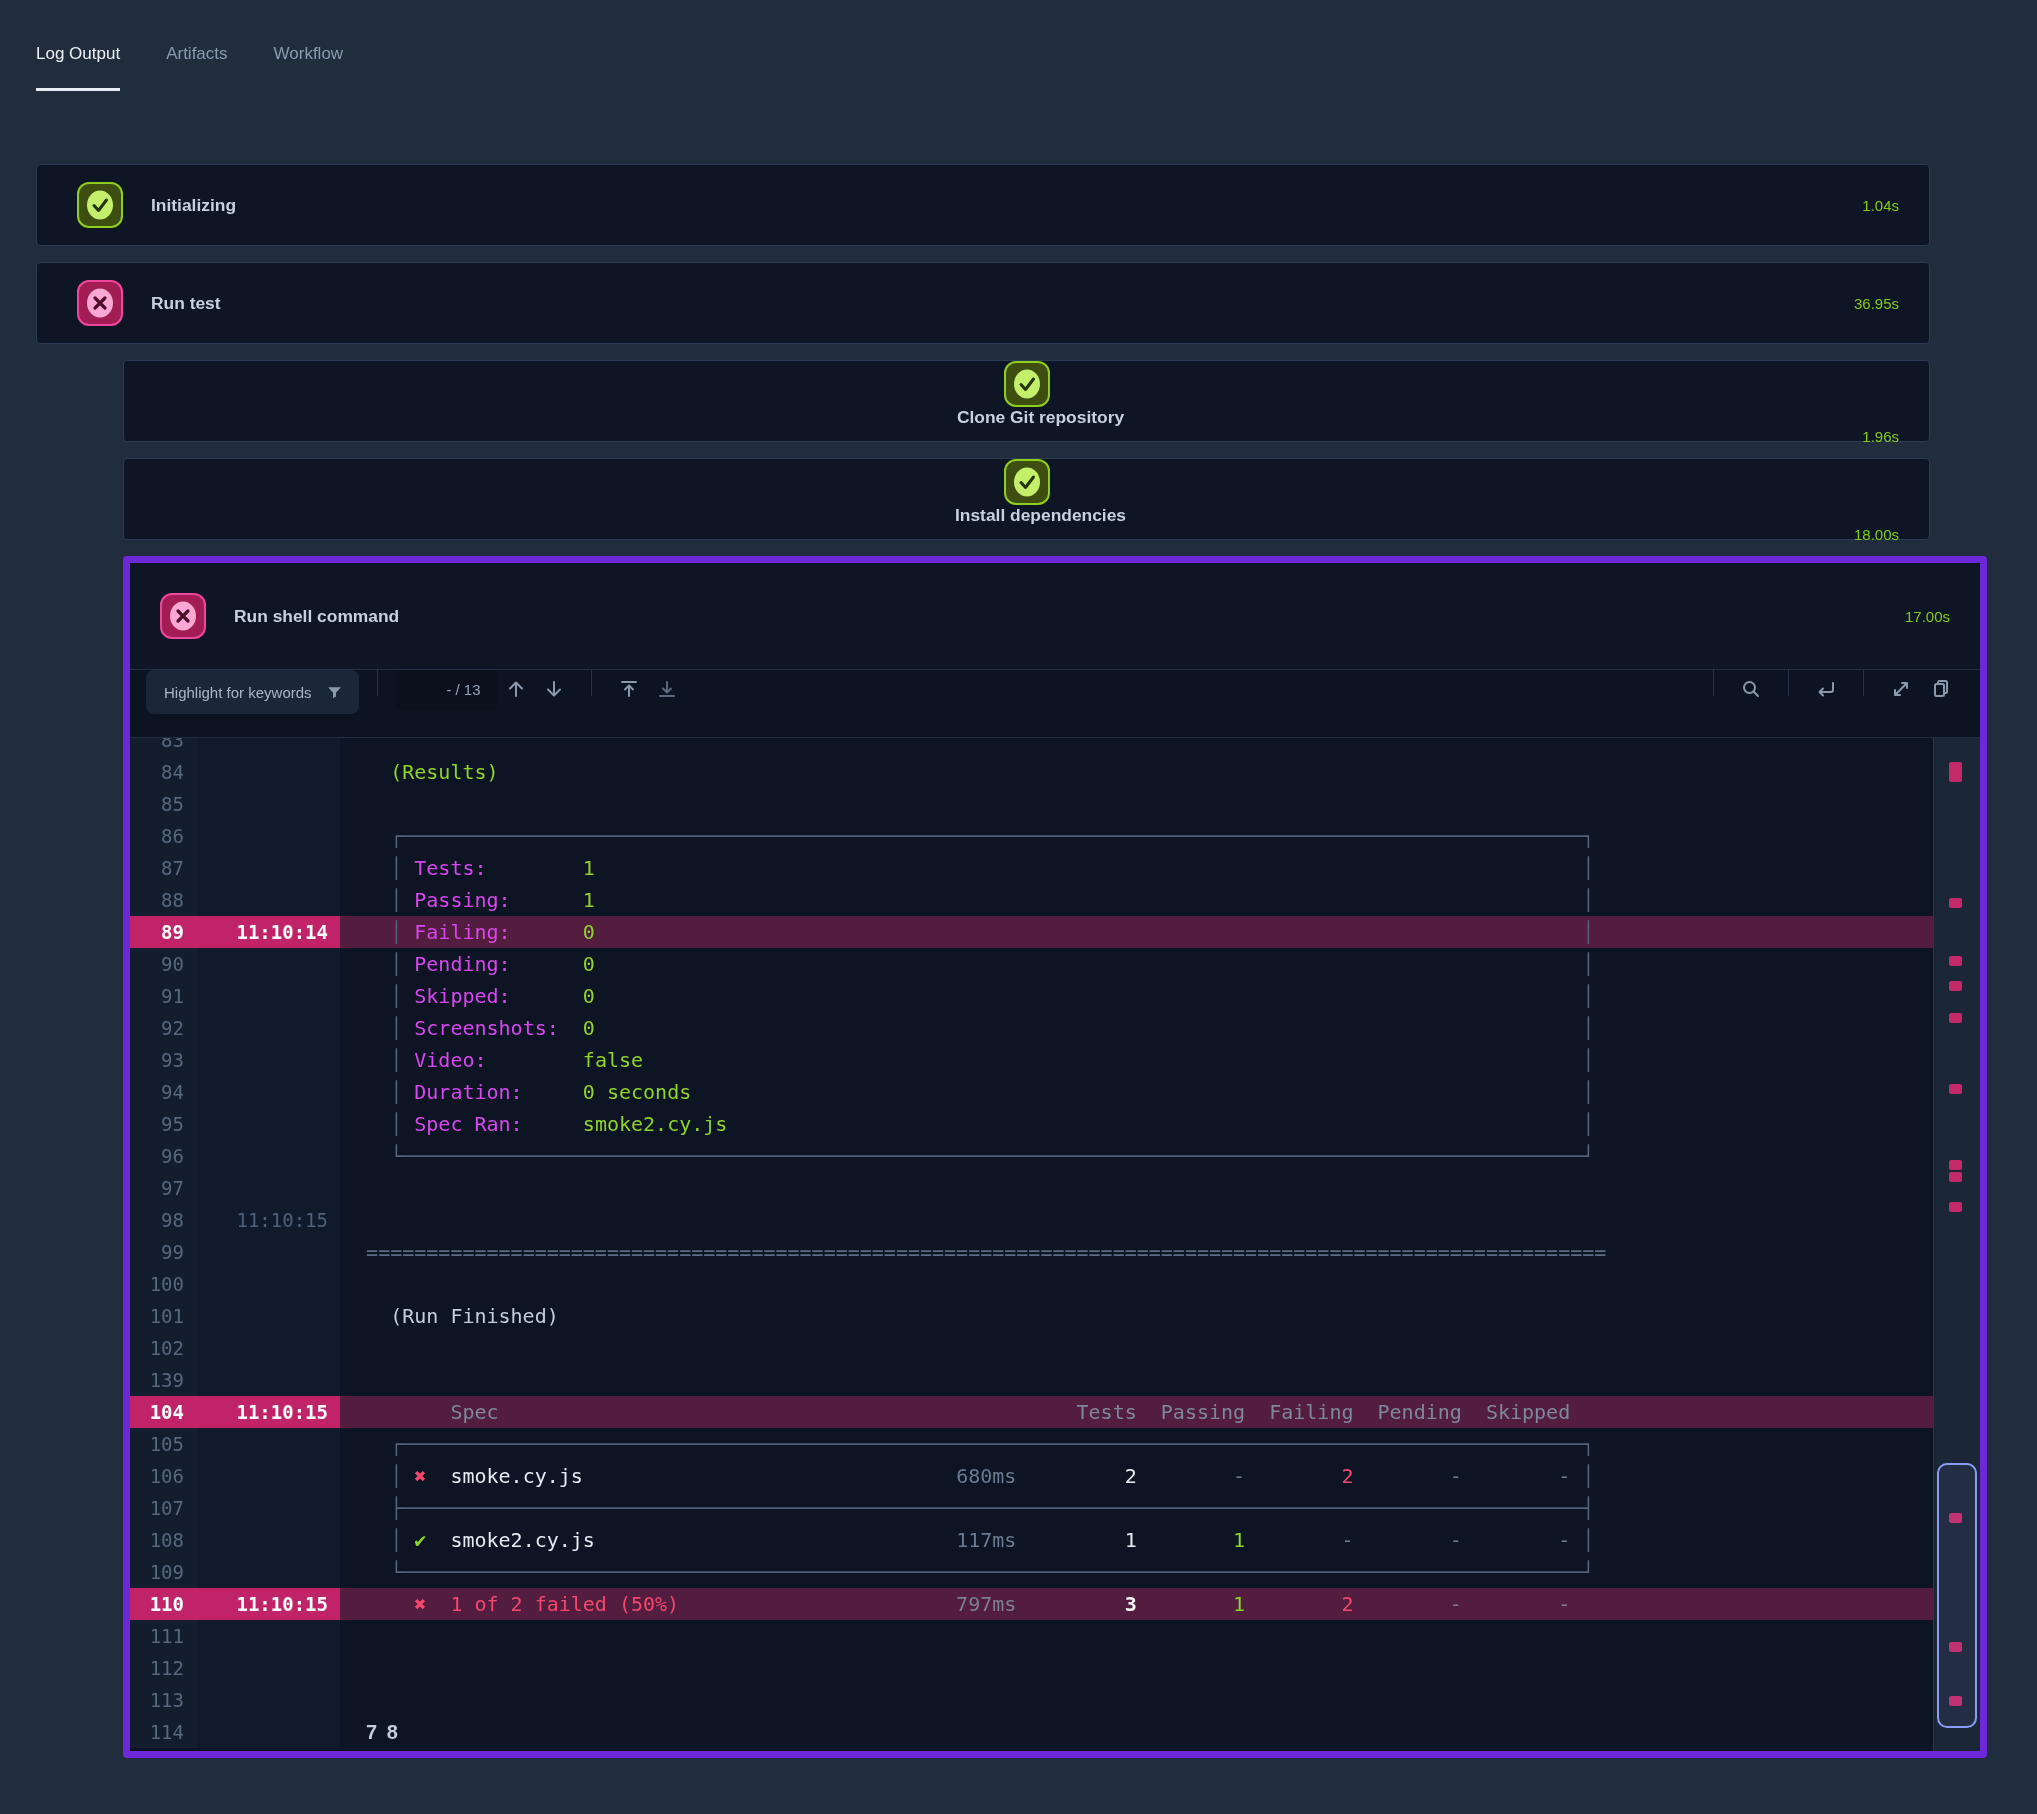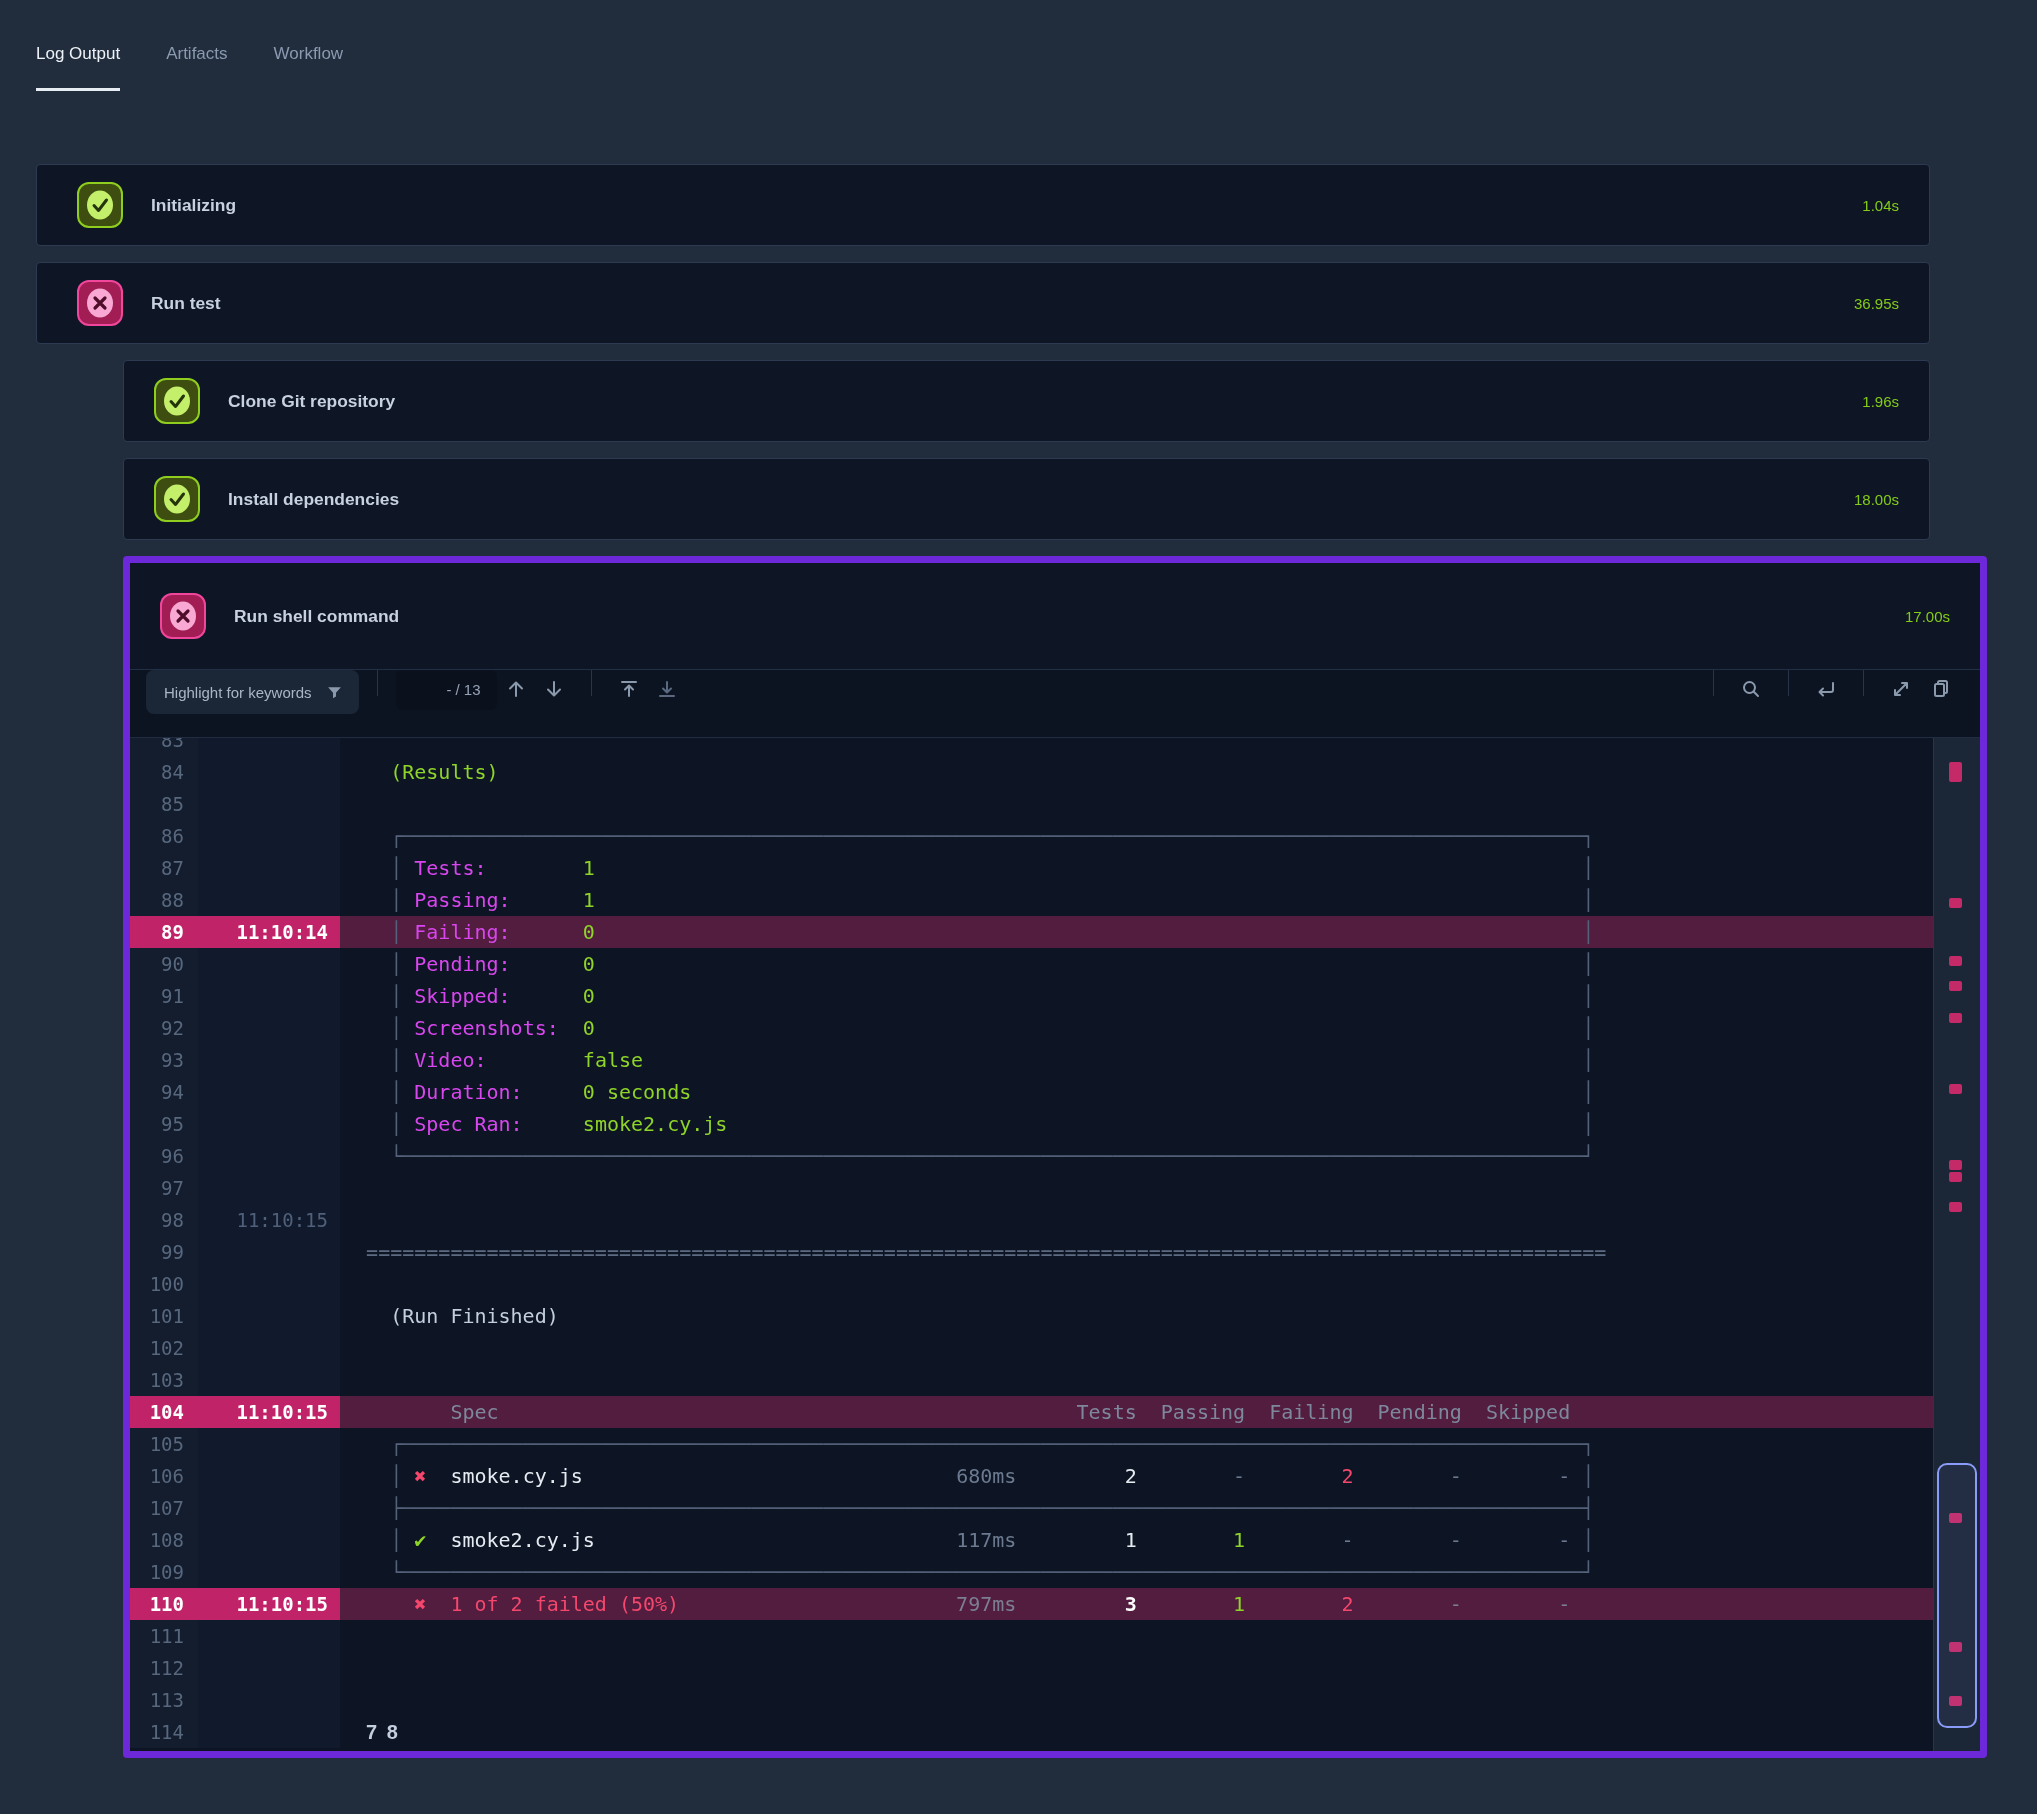--- a/index.html
+++ b/index.html
@@ -7,21 +7,21 @@
         font-family:"Liberation Sans",sans-serif;color:#c6d0de;}
   
   .tabs{display:flex;gap:46px;padding:44px 36px 0 36px;}
   .tab{font-size:17px;font-weight:400;color:#8a9ab0;padding-bottom:24px;cursor:pointer;}
   .tab.active{color:#eef2f7;border-bottom:3px solid #e8edf4;}
   
   .steps{padding:0 36px;margin-top:73px;width:1966px;box-sizing:border-box;}
   .steprow{display:flex;align-items:center;height:82px;box-sizing:border-box;
            background:#0e1626;border:1px solid #2d3b52;border-radius:4px;
            padding:0 30px 0 40px;margin-bottom:16px;}
-  .steprow.nested{margin-left:87px;padding-left:30px;}
+  .steprow.nested{margin-left:87px;padding-left:30px;flex-direction:column;}
   .sticon{width:46px;height:46px;border-radius:12px;box-sizing:border-box;border:2px solid;
           display:flex;align-items:center;justify-content:center;flex:none;}
   .sticon.ok{background:#3d4e10;border-color:#8fce1f;}
   .sticon.fail{background:#a11d53;border-color:#f0469c;}
   .sttitle{margin-left:28px;font-size:17.4px;font-weight:700;color:#c7d1df;}
   .sttime{margin-left:auto;font-size:15px;color:#84cc16;}
   
   .shellpanel{margin-left:87px;width:1864px;box-sizing:border-box;background:#0e1626;
               border:7px solid #6d28d9;border-radius:4px;overflow:hidden;}
   .shellhead{display:flex;align-items:center;height:106px;padding:0 30px;border-bottom:1px solid #223047;}
@@ -287,21 +287,21 @@
                 <span class="ln">101</span>
                 <span class="ts"></span>
                 <pre class="lc"><span>    </span><span class="brt">(Run Finished)</span></pre>
               </div>
               <div class="log-line">
                 <span class="ln">102</span>
                 <span class="ts"></span>
                 <pre class="lc"></pre>
               </div>
               <div class="log-line">
-                <span class="ln">103</span>
+                <span class="ln">139</span>
                 <span class="ts"></span>
                 <pre class="lc"></pre>
               </div>
               <div class="log-line hl">
                 <span class="ln">104</span>
                 <span class="ts">11:10:15</span>
                 <pre class="lc"><span>         </span><span class="hdr">Spec</span><span>                                                </span><span class="hdr">Tests  Passing  Failing  Pending  Skipped</span></pre>
               </div>
               <div class="log-line">
                 <span class="ln">105</span>

